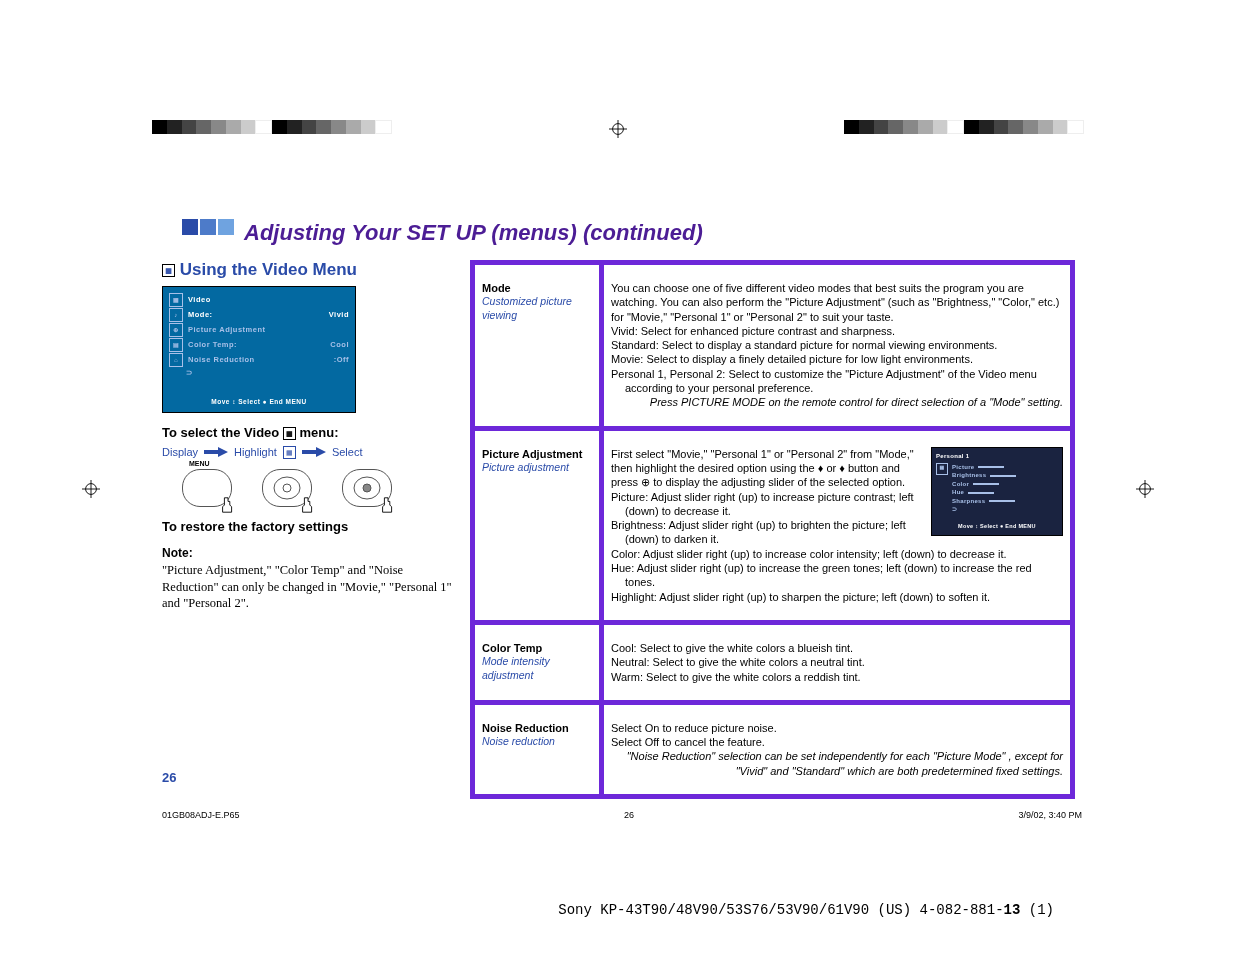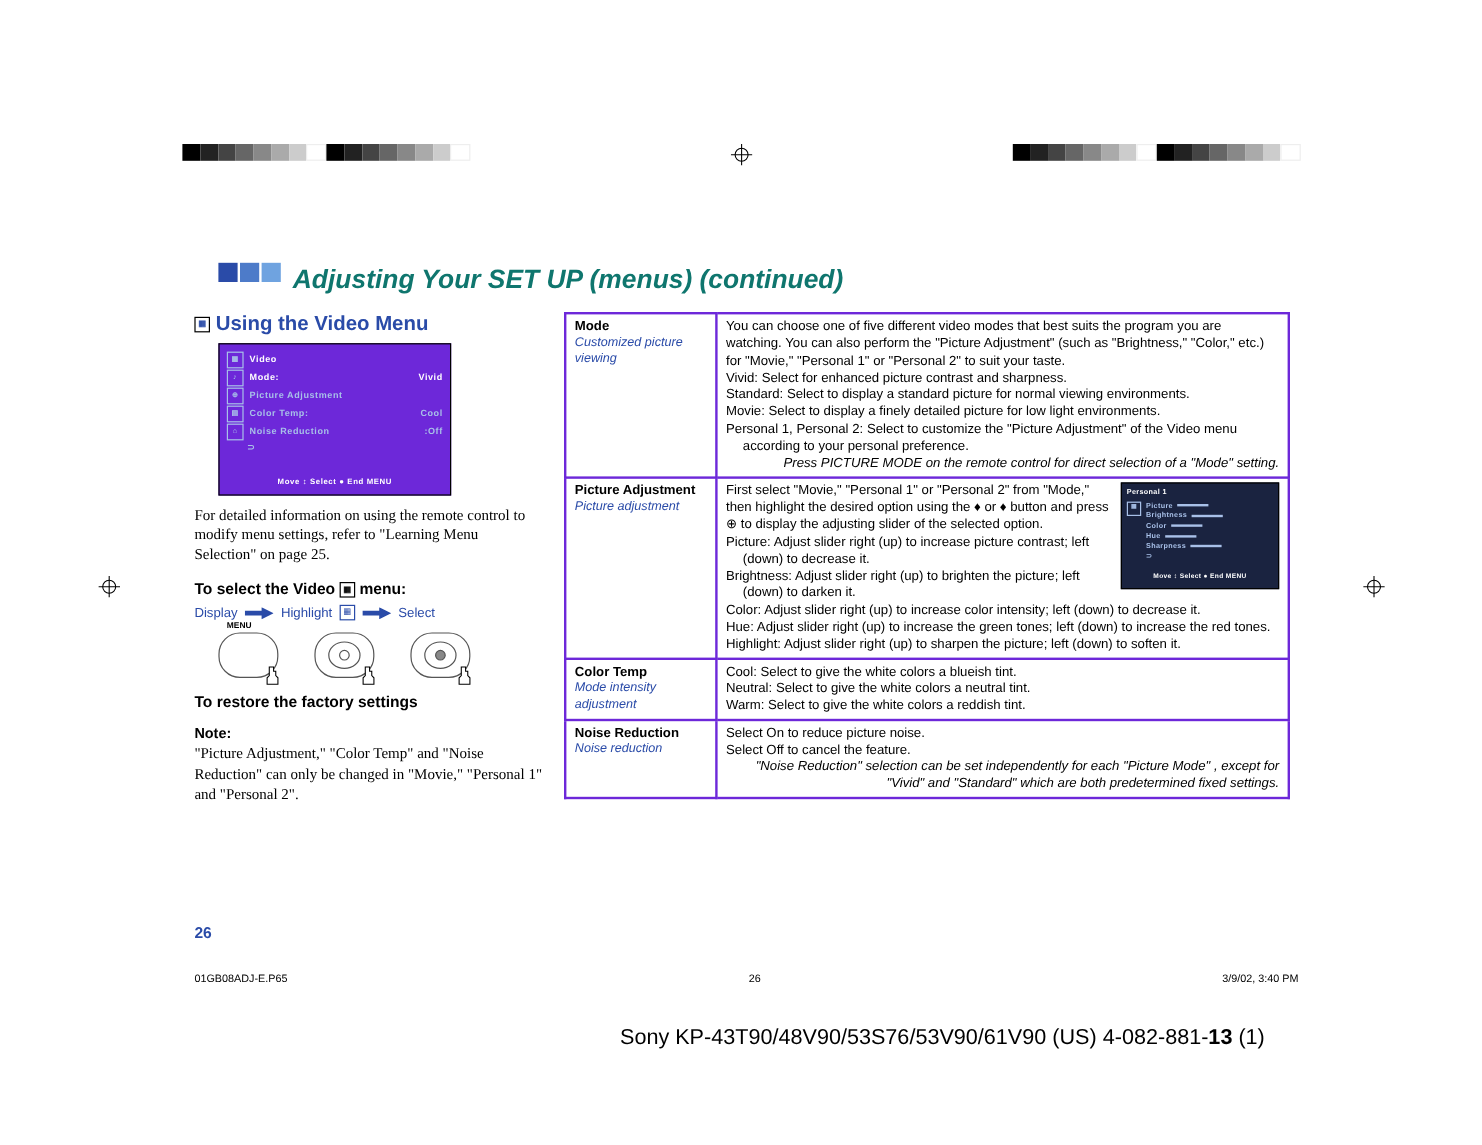--- a/index.html
+++ b/index.html
@@ -36,21 +36,21 @@
   .reg-mark.left { left: -70px; top: 440px; }
   .reg-mark.right { right: -70px; top: 440px; }
   .reg-mark svg { width: 100%; height: 100%; }
   .main-title {
     position: absolute;
     left: 30px;
     top: 180px;
     font-size: 22px;
     font-weight: bold;
     font-style: italic;
-    color: #0f766e;
+    color: #4c1d95;
   }
   .title-squares {
     position: absolute;
     left: 30px;
     top: 179px;
     display: flex;
     gap: 2px;
   }
   .title-squares > div { width: 16px; height: 16px; }
   .sq1{background:#2a4ba8}.sq2{background:#4d7bc9}.sq3{background:#6fa3e0}
@@ -63,60 +63,59 @@
   }
   .leftcol { width: 290px; font-size: 13px; }
   .rightcol { width: 605px; font-size: 11px; }
   .section-heading {
     font-size: 17px;
     font-weight: bold;
     color: #2a4ba8;
     margin-bottom: 6px;
   }
   .osd {
-    background: #6d28d9;
+    background: #0369a1;
     color: #a8c0e8;
     font-family: Verdana, sans-serif;
     font-size: 7.5px;
     padding: 6px;
     width: 180px;
     border: 1px solid #000;
     letter-spacing: 0.5px;
     font-weight: bold;
     line-height: 1.4;
     position: relative;
-    margin-left: 20px;
   }
   .osd-row{display:flex;align-items:center;margin-bottom:1px}
   .osd-icon{width:12px;height:12px;margin-right:5px;border:1px solid #a8c0e8;display:inline-flex;align-items:center;justify-content:center;font-size:6px}
   .osd-hl{color:#fff}
   .osd-footer{color:#fff;font-size:6.5px;margin-top:18px;text-align:center}
   .para { font-family: Georgia, serif; font-size: 12.5px; margin-top: 8px; line-height: 1.35; }
   .sub-heading { font-size: 13px; font-weight: bold; color: #000; margin-top: 12px; }
   .proc-row { display: flex; align-items: center; gap: 6px; font-size: 11px; color: #2a4ba8; margin-top: 6px;}
   .arrow-r { width: 24px; height: 10px; }
   .remote-icons { display: flex; gap: 30px; margin-top: 10px; margin-left: 20px;}
   .remote-btn { width: 48px; height: 36px; border: 1px solid #555; border-radius: 18px; position: relative;}
   .hand { position:absolute; right:-6px; bottom:-8px; width:18px;height:18px;}
   .note-heading { font-weight: bold; font-size: 12px; margin-top: 12px;}
   table.infotable { border-collapse: collapse; width: 100%; font-size: 11px; }
-  table.infotable td { border: 2px solid #6d28d9; vertical-align: top; padding: 3px 7px; line-height: 1.3;}
+  table.infotable td { border: 5px solid #6d28d9; vertical-align: top; padding: 16px 7px; line-height: 1.3;}
   .row-title { font-weight: bold; font-size: 11px;}
   .row-sub { color: #2a4ba8; font-style: italic; font-size: 10.5px;}
   .defn b { font-weight: normal;}
   .defn .ital { font-style: italic; text-align: right;}
   .osd-small {
     background: #1a2340; color: #a8c0e8; font-family: Verdana, sans-serif;
     font-size: 6px; padding: 4px; width: 122px; border: 1px solid #000;
     letter-spacing: 0.3px; font-weight: bold; line-height: 1.4; float: right; margin-left: 6px;
   }
   .osd-small .bar{display:inline-block;width:26px;height:2px;background:#a8c0e8;vertical-align:middle;margin-left:4px;}
   .pagenum { position: absolute; left: 10px; top: 730px; color: #2a4ba8; font-weight: bold; font-size: 13px;}
   .footerline { position: absolute; left: 10px; top: 770px; font-size: 9px; width: 920px; display:flex; justify-content: space-between; padding-right: 30px;}
-  .productline { position: absolute; right: 30px; top: 814px; font-size: 18px; }
+  .productline { position: absolute; right: 30px; top: 862px; font-size: 14px; font-family: Liberation Mono, monospace; }
   .icon-small{display:inline-block;width:11px;height:11px;border:1px solid #000;vertical-align:middle;font-size:7px;text-align:center;line-height:11px}
   .menu-label{font-size:7px;position:absolute;top:-10px;left:6px;font-weight:bold}
 </style>
 </head>
 <body>
 
 <div class="page">
 
   <div class="colorbars left">
     <div class="bar-k"></div>
@@ -210,21 +209,20 @@
             <span style="flex:1"><span>Noise Reduction</span></span>
             <span>:Off</span>
           </div>
         <div class="osd-row">
             <span style="width:17px"></span>
             <span>⊃</span>
           </div>
         <div class="osd-footer">Move ↕   Select ●   End  MENU</div>
       </div>
 
-      <div class="para">For detailed information on using the remote control to modify menu settings, refer to "Learning Menu Selection" on page 25.</div>
 
       <div class="sub-heading">
         <span>To select the Video</span>
         <span class="icon-small">▦</span>
         <span>menu:</span>
       </div>
 
       <div class="proc-row">
         <span>Display</span>
         <svg class="arrow-r" viewBox="0 0 24 10">

